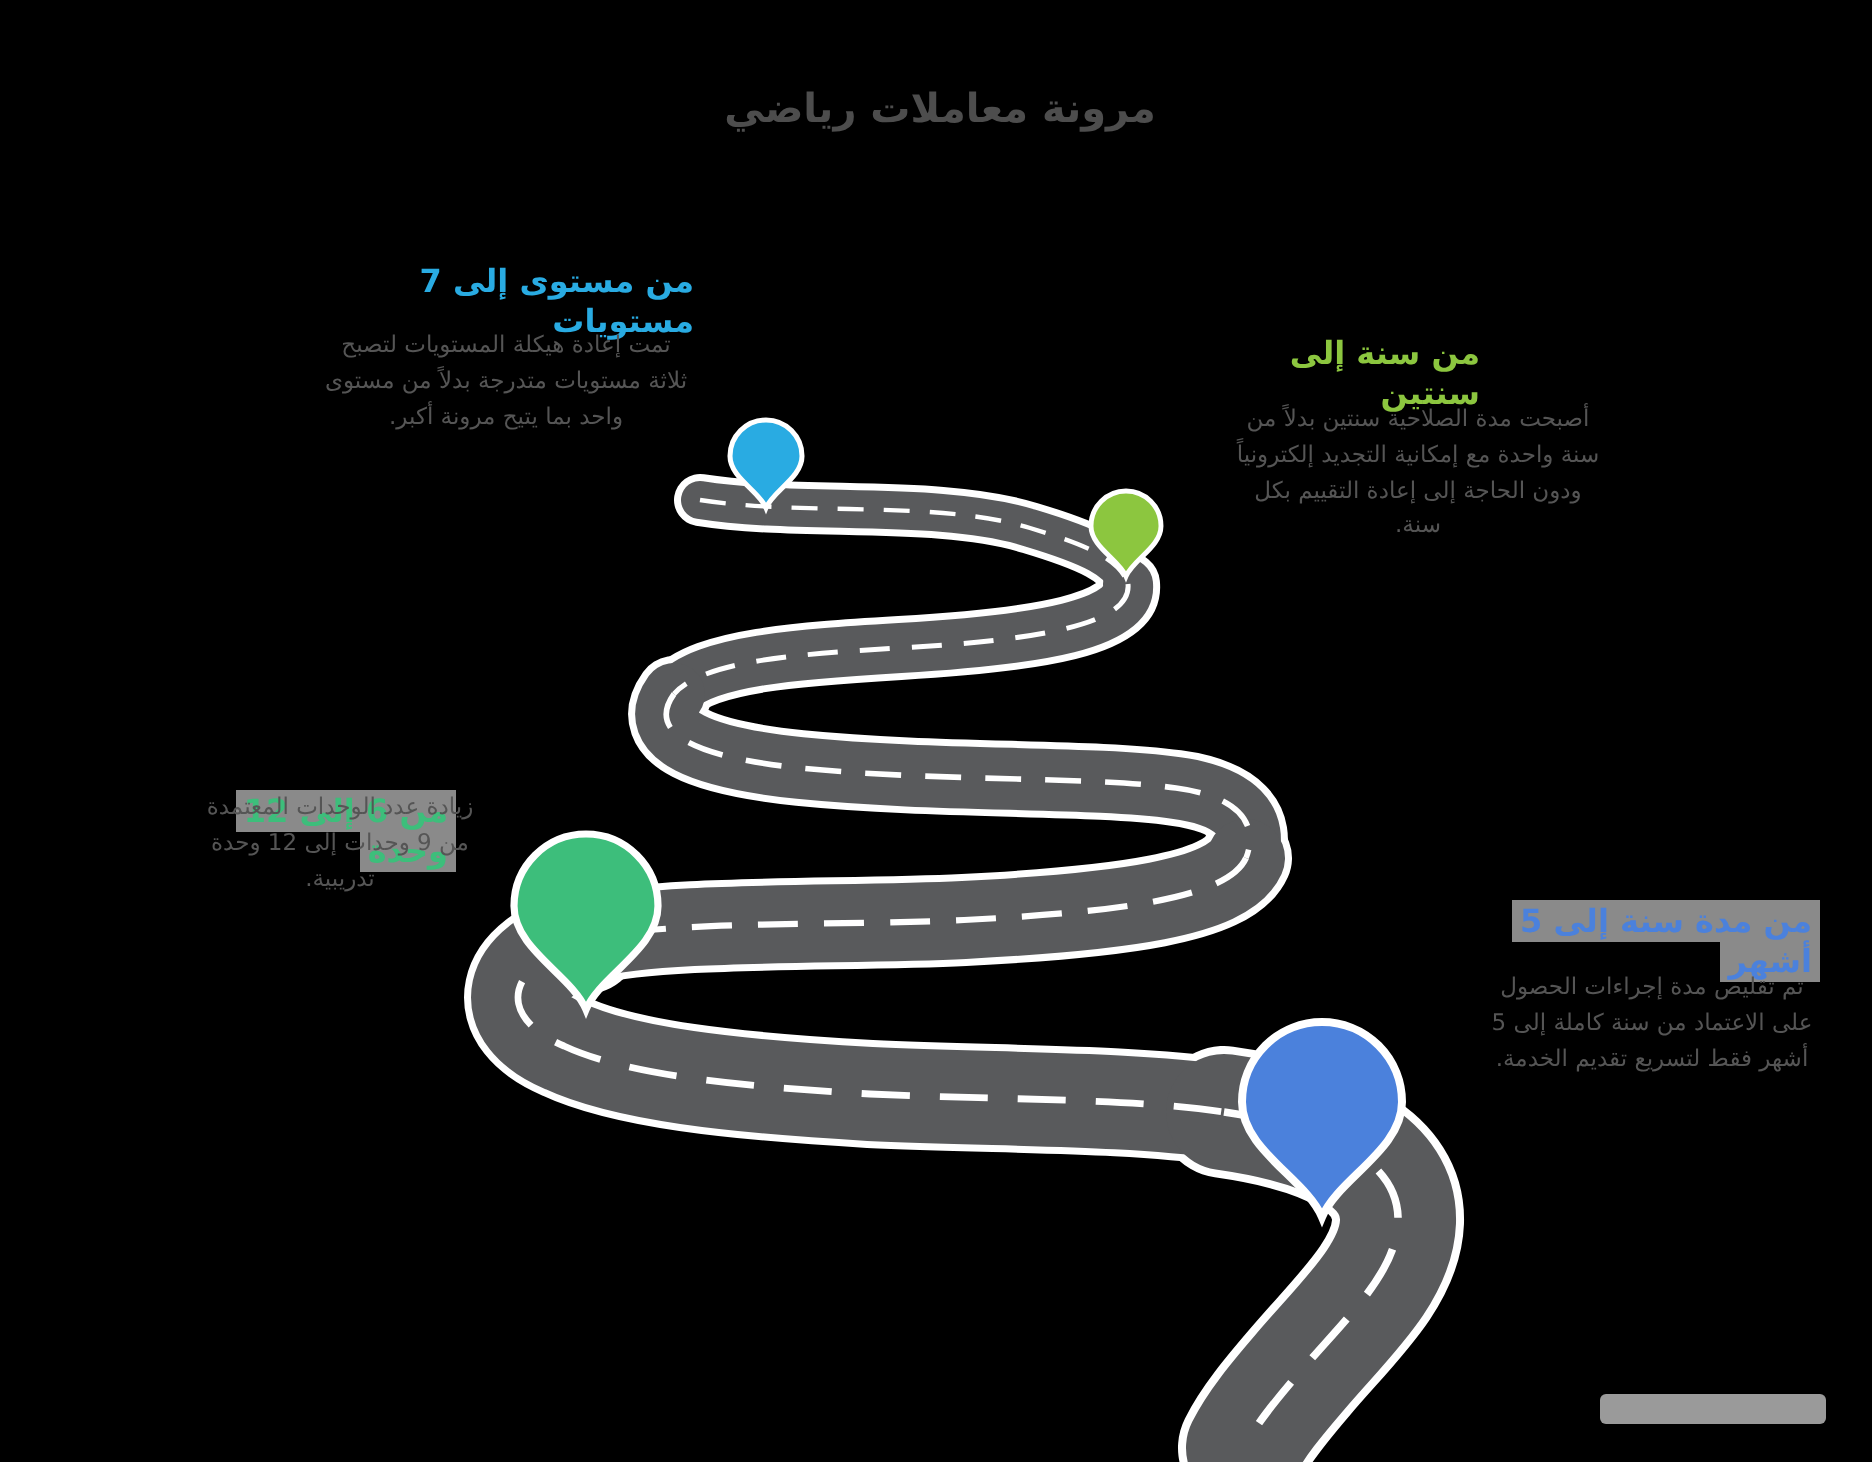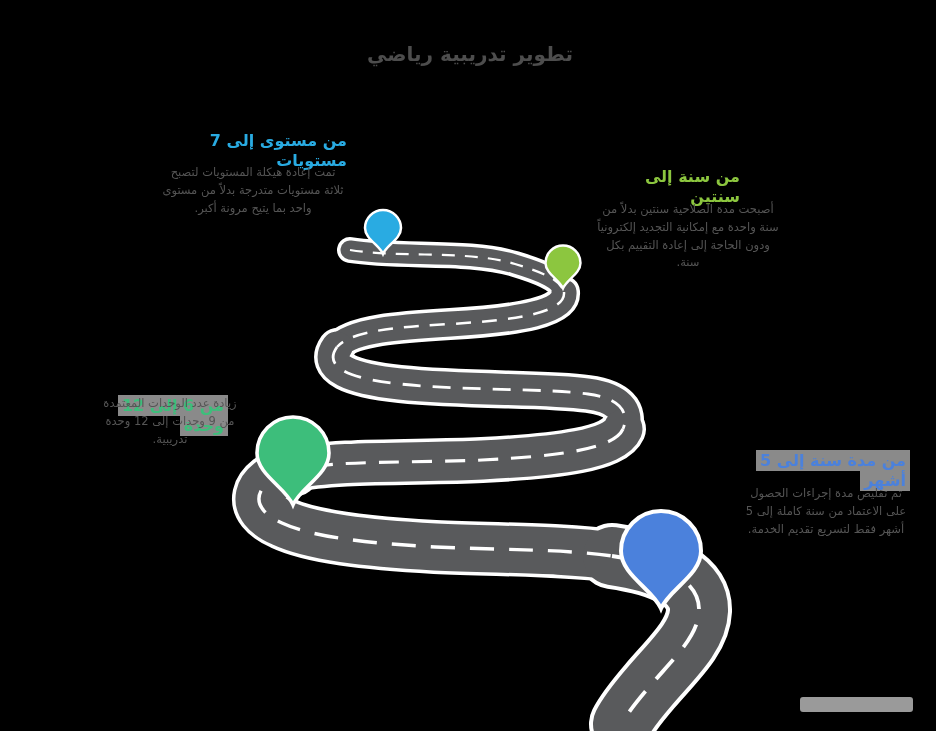--- a/index.html
+++ b/index.html
@@ -17,21 +17,21 @@
   .sec-heading{
     font-size:16px;font-weight:bold;direction:rtl;text-align:right;line-height:1.25;
   }
   .sec-body{
     font-size:11.5px;color:#555555;direction:rtl;text-align:center;line-height:1.55;
   }
   .hl{background:#8a8a8a;padding:1px 4px;box-decoration-break:clone;}
   #sec1-h{left:155px;top:131px;width:192px;}
   #sec1-b{left:160px;top:164px;width:186px;}
   #sec2-h{left:600px;top:167px;width:140px;}
-  #sec2-b{left:595px;top:201px;width:186px;}
+  #sec2-b{left:616px;top:201px;width:186px;}
   #sec3-h{left:82px;top:357px;width:146px;margin-top:39px;}
   #sec3-b{left:95px;top:395px;width:150px;}
   #sec4-h{left:742px;top:451px;width:168px;}
   #sec4-b{left:740px;top:485px;width:172px;}
   #road-svg{left:0;top:0;}
   #watermark{
     left:800px;top:697px;width:113px;height:15px;
     background:#9a9a9a;border-radius:3px;
   }
 </style>
@@ -68,21 +68,21 @@
   </g>
 
   <g stroke="#ffffff">
     <path transform="translate(383,228) scale(0.36)" stroke-width="7" d="M 0 72 C -10 48 -50 30 -50 0 A 50 50 0 1 1 50 0 C 50 30 10 48 0 72 Z" fill="#29abe2"></path>
     <path transform="translate(563,263) scale(0.35)" stroke-width="7" d="M 0 72 C -10 48 -50 30 -50 0 A 50 50 0 1 1 50 0 C 50 30 10 48 0 72 Z" fill="#8cc63f"></path>
     <path transform="translate(293,453) scale(0.72)" stroke-width="5" d="M 0 72 C -10 48 -50 30 -50 0 A 50 50 0 1 1 50 0 C 50 30 10 48 0 72 Z" fill="#3dbe7b"></path>
     <path transform="translate(661,551) scale(0.80)" stroke-width="5" d="M 0 72 C -10 48 -50 30 -50 0 A 50 50 0 1 1 50 0 C 50 30 10 48 0 72 Z" fill="#4b81dc"></path>
   </g>
 </svg>
 
-<div id="title" class="abs">تطوير تدريبية رياضي</div>
+<div id="title" class="abs">مرونة معاملات رياضي</div>
 
 <div id="sec1-h" class="abs sec-heading">
   <span style="color:#29abe2">من مستوى إلى 7 مستويات</span>
 </div>
 <div id="sec1-b" class="abs sec-body">تمت إعادة هيكلة المستويات لتصبح ثلاثة مستويات متدرجة بدلاً من مستوى واحد بما يتيح مرونة أكبر.</div>
 
 <div id="sec2-h" class="abs sec-heading">
   <span style="color:#8cc63f">من سنة إلى سنتين</span>
 </div>
 <div id="sec2-b" class="abs sec-body">أصبحت مدة الصلاحية سنتين بدلاً من سنة واحدة مع إمكانية التجديد إلكترونياً ودون الحاجة إلى إعادة التقييم بكل سنة.</div>

